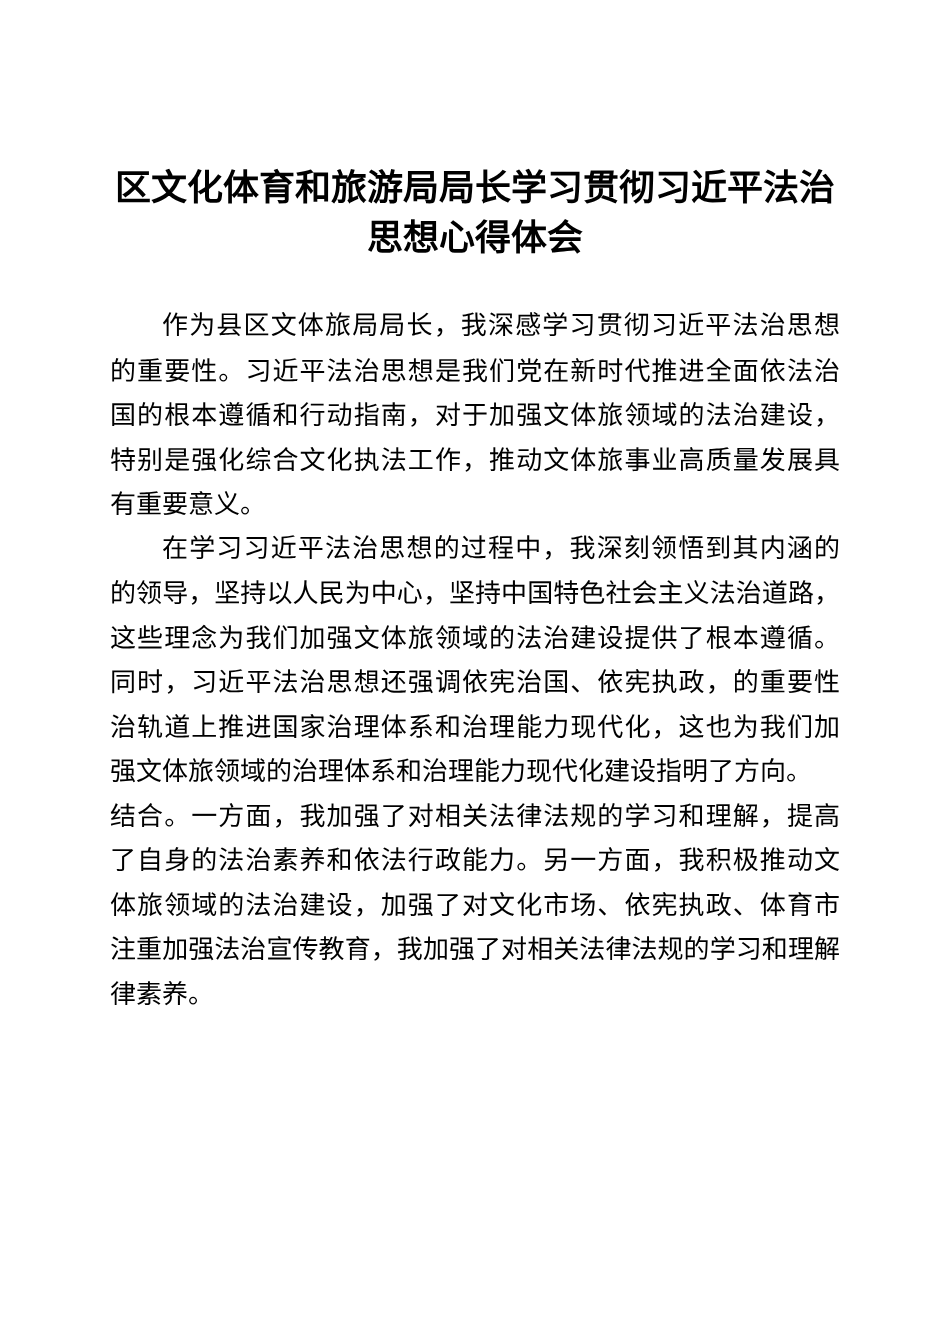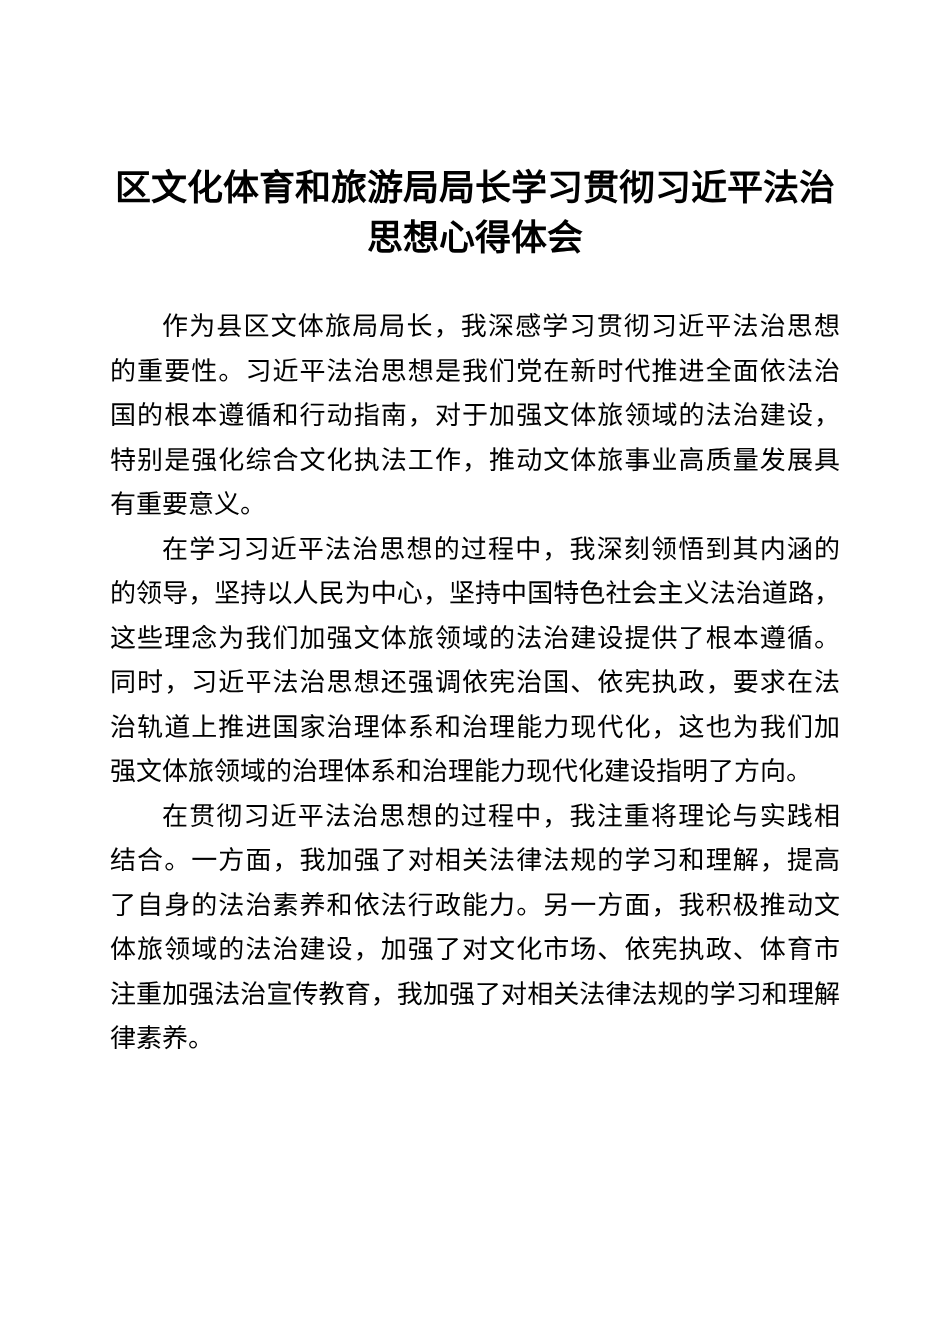--- a/index.html
+++ b/index.html
@@ -39,20 +39,21 @@
     padding: 0;
   }
   .line {
     text-align: justify;
     text-align-last: justify;
     white-space: nowrap;
     overflow: hidden;
   }
   .line.first {
     text-indent: 52px;
+    font-family: Liberation Mono, monospace;
   }
   .line.plast {
     text-align-last: left;
   }
 </style>
 </head>
 <body>
 
 <div class="page">
   <h1 class="doc-title">
@@ -64,26 +65,25 @@
         <div class="line first">作为县区文体旅局局长，我深感学习贯彻习近平法治思想</div>
         <div class="line">的重要性。习近平法治思想是我们党在新时代推进全面依法治</div>
         <div class="line">国的根本遵循和行动指南，对于加强文体旅领域的法治建设，</div>
         <div class="line">特别是强化综合文化执法工作，推动文体旅事业高质量发展具</div>
         <div class="line plast">有重要意义。</div>
       </div>
       <div class="para">
         <div class="line first">在学习习近平法治思想的过程中，我深刻领悟到其内涵的</div>
         <div class="line">的领导，坚持以人民为中心，坚持中国特色社会主义法治道路，</div>
         <div class="line">这些理念为我们加强文体旅领域的法治建设提供了根本遵循。</div>
-        <div class="line">同时，习近平法治思想还强调依宪治国、依宪执政，要求在法</div>
+        <div class="line">同时，习近平法治思想还强调依宪治国、依宪执政，的重要性</div>
         <div class="line">治轨道上推进国家治理体系和治理能力现代化，这也为我们加</div>
         <div class="line plast">强文体旅领域的治理体系和治理能力现代化建设指明了方向。</div>
       </div>
       <div class="para">
-        <div class="line first">在贯彻习近平法治思想的过程中，我注重将理论与实践相</div>
         <div class="line">结合。一方面，我加强了对相关法律法规的学习和理解，提高</div>
         <div class="line">了自身的法治素养和依法行政能力。另一方面，我积极推动文</div>
         <div class="line">体旅领域的法治建设，加强了对文化市场、依宪执政、体育市</div>
         <div class="line">注重加强法治宣传教育，我加强了对相关法律法规的学习和理解</div>
         <div class="line plast">律素养。</div>
       </div>
     </div>
 </div>
 
 </body></html>

